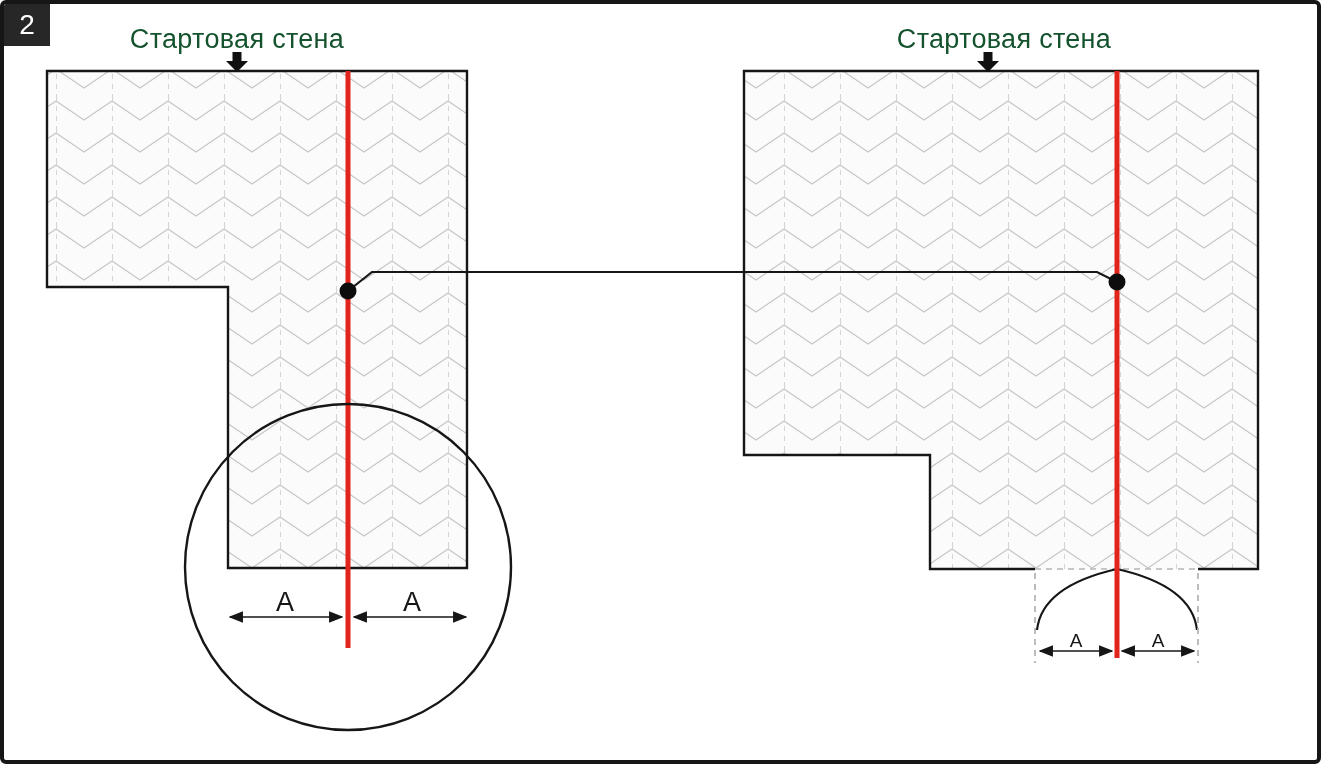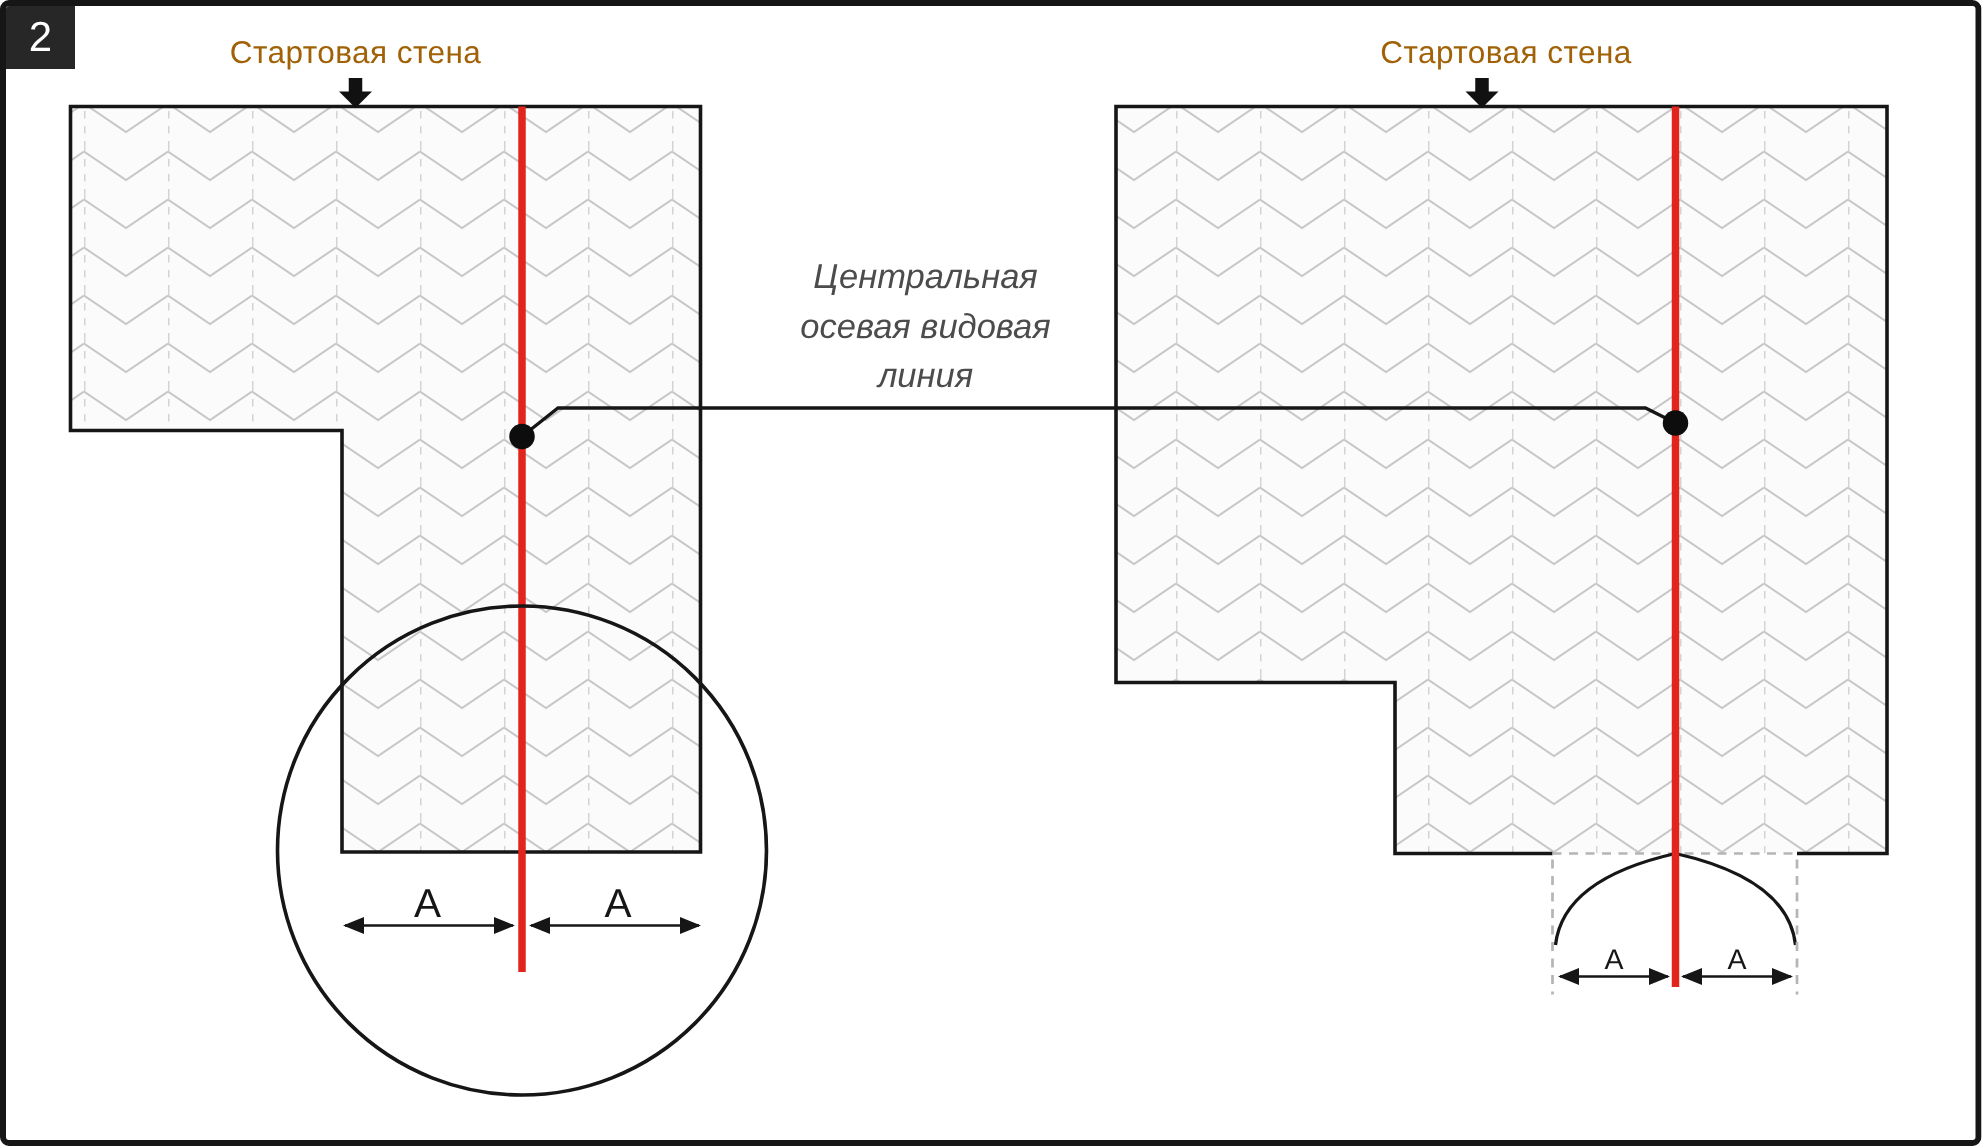--- a/index.html
+++ b/index.html
@@ -2,21 +2,21 @@
 <html><head>
 <meta charset="utf-8">
 <style>
   html,body{margin:0;padding:0;background:#ffffff;font-family:"Liberation Sans",sans-serif;}
   #canvas{
     position:relative;width:1321px;height:764px;box-sizing:border-box;
     border:4px solid #161616;border-radius:6px;background:#ffffff;overflow:hidden;
   }
   #diagram-svg{position:absolute;left:0;top:0;}
   .overlay{position:absolute;transform:translateX(-50%);white-space:nowrap;user-select:none;}
-  .wall-label{font-size:21px;color:#a16207;letter-spacing:.3px;}
+  .wall-label{font-size:27px;color:#14532d;letter-spacing:.3px;}
   .annotation{font-size:23px;font-style:italic;color:#4c4c4c;text-align:center;line-height:33px;}
   .dim-a{font-size:27px;color:#161616;}
   .dim-a-small{font-size:19px;color:#161616;}
   .badge{
     position:absolute;top:0;left:0;width:46px;height:42px;background:#272727;color:#ffffff;
     display:flex;align-items:center;justify-content:center;font-size:28px;
   }
 </style>
 </head>
 <body>
@@ -63,25 +63,20 @@
     <path d="M232.5,52 h9 v9 h6.5 l-11,11 l-11,-11 h6.5 z" fill="#111111"></path>
     <path d="M983.5,52 h9 v9 h6.5 l-11,11 l-11,-11 h6.5 z" fill="#111111"></path>
   </svg>
 
   <div class="badge">2</div>
 
   <div class="overlay wall-label" style="left:233px;top:20px">Стартовая стена</div>
 
   <div class="overlay wall-label" style="left:1000px;top:20px">Стартовая стена</div>
 
-  <div class="overlay annotation" style="left:613px;top:164px">
-    <div>Центральная</div>
-    <div>осевая видовая</div>
-    <div>линия</div>
-  </div>
 
   <span class="overlay dim-a" style="left:281px;top:583px">А</span>
   <span class="overlay dim-a" style="left:408px;top:583px">А</span>
 
   <span class="overlay dim-a-small" style="left:1072px;top:626px">А</span>
   <span class="overlay dim-a-small" style="left:1154px;top:626px">А</span>
 
 </div>
 
 </body></html>

